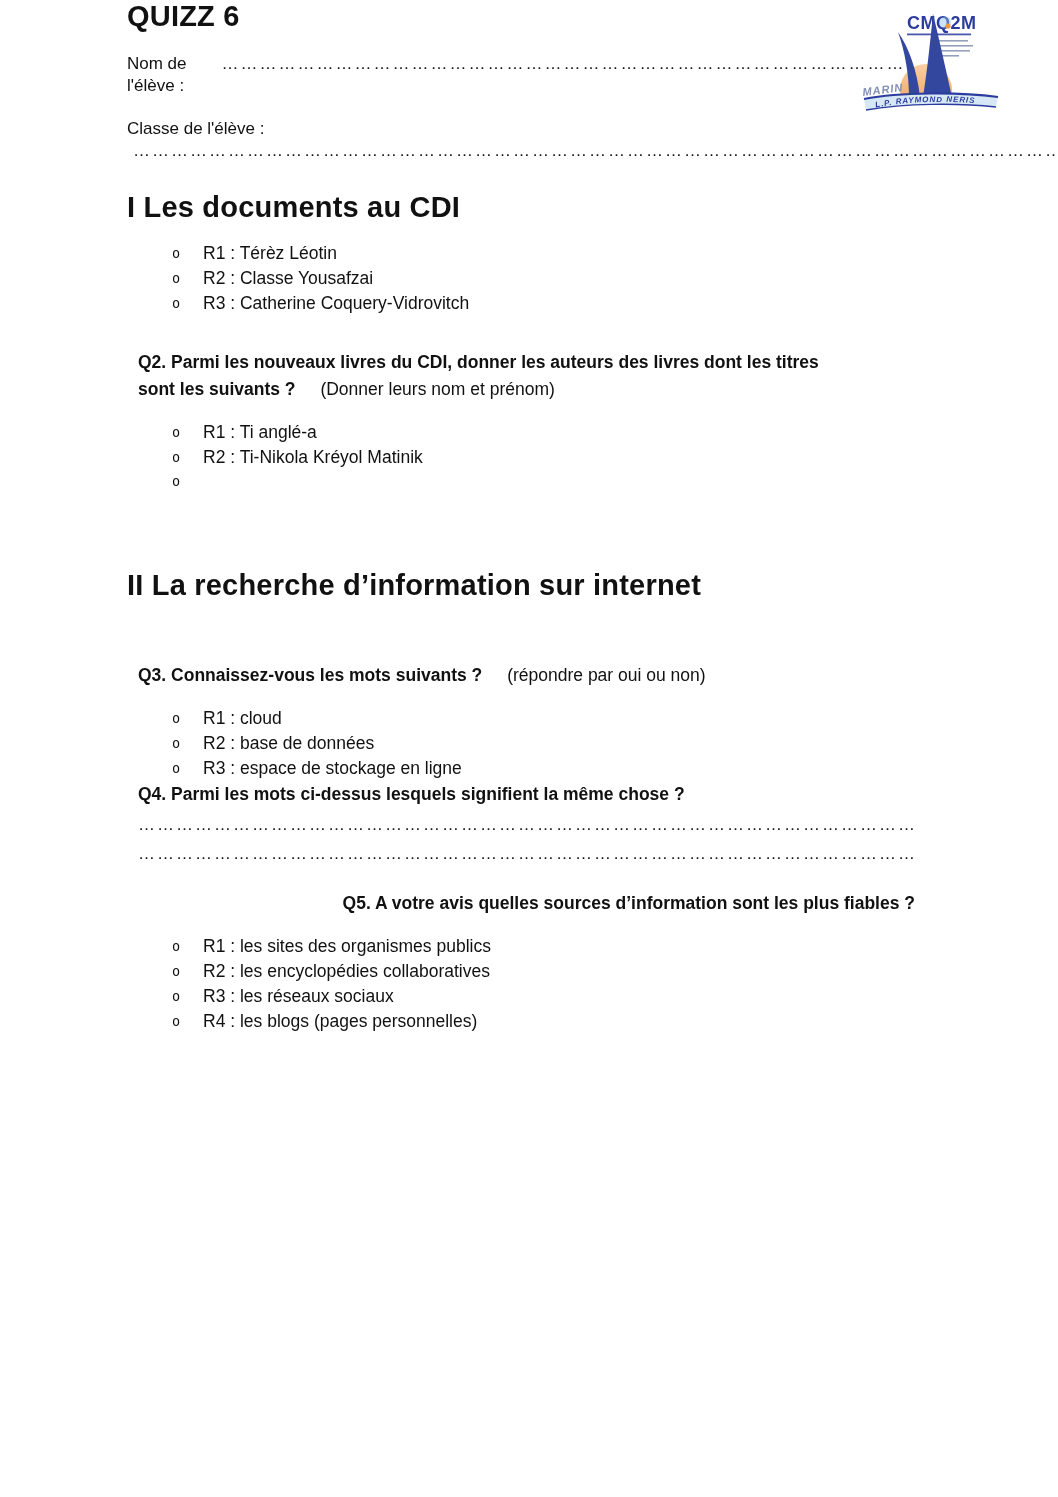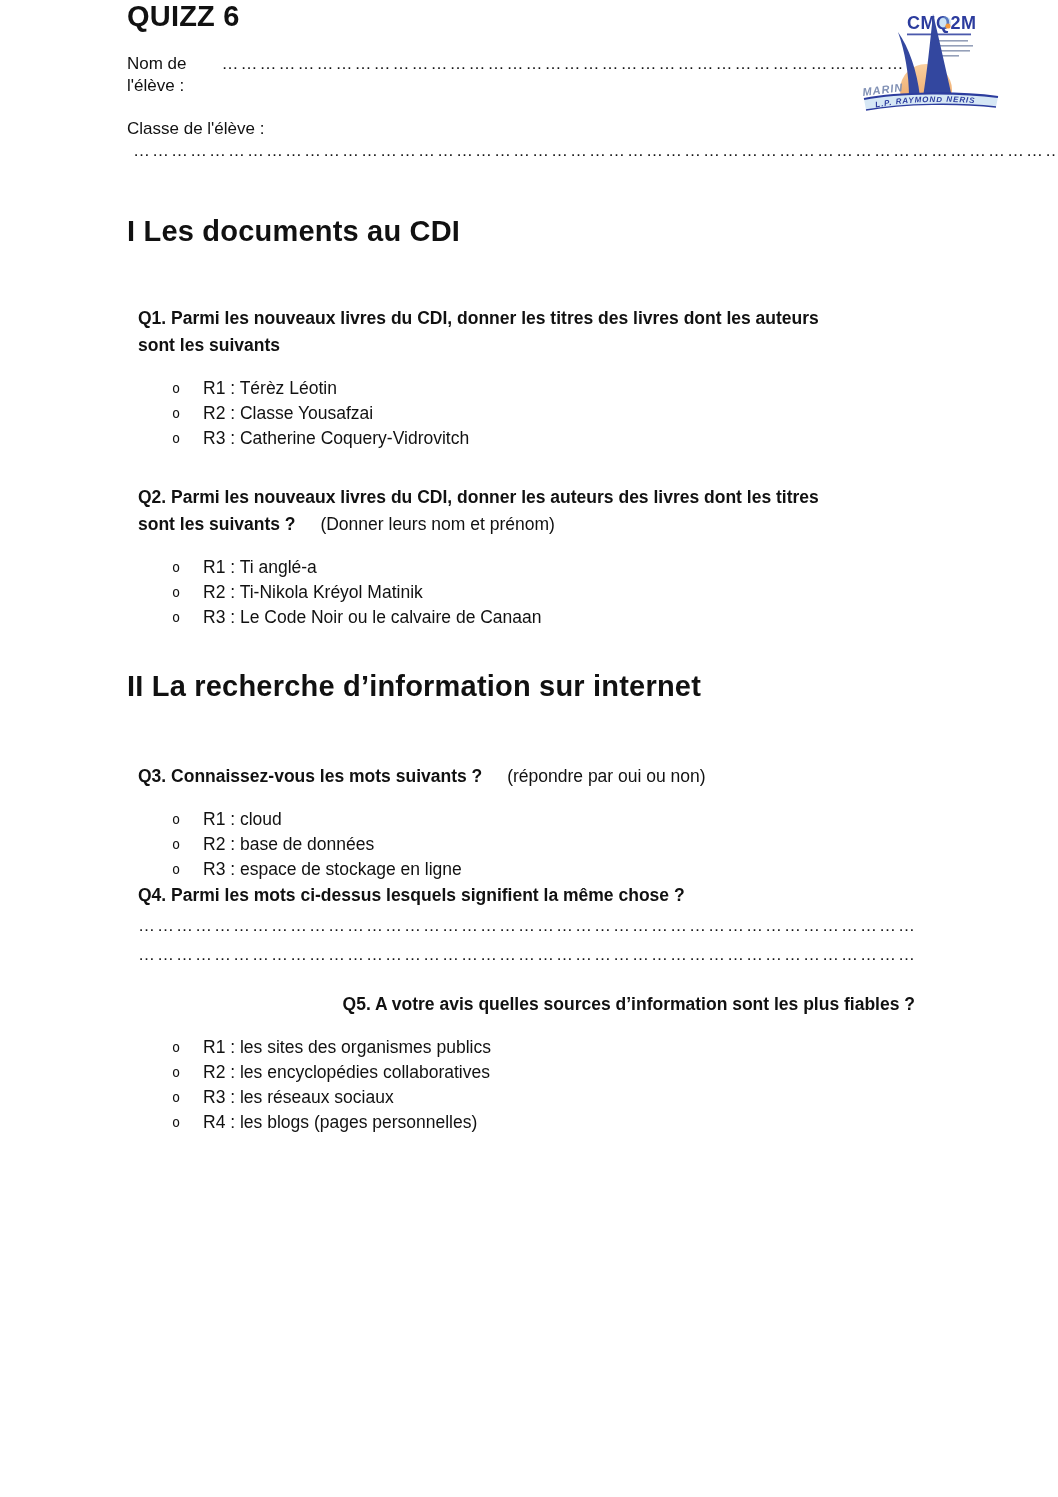--- a/index.html
+++ b/index.html
@@ -10,22 +10,22 @@
     color:#111;
   }
   .page { width:1058px; height:1497px; padding:0 143px 0 127px; position:relative; }
 
   
   .logo { position:absolute; left:860px; top:6px; width:142px; height:114px; }
 
   
   h1.doc-title { font-size:29px; line-height:33px; font-weight:700; letter-spacing:.2px; }
   h2.section-title { font-size:29px; line-height:33px; font-weight:700; letter-spacing:.2px; }
-  #section1-title { margin-top:53px; }
-  #section2-title { margin-top:40px; }
+  #section1-title { margin-top:29px; }
+  #section2-title { margin-top:75px; }
 
   
   .info-line { display:flex; align-items:flex-start; margin-top:20px; font-size:17px; line-height:22px; }
   .info-line + .info-line { margin-top:21px;flex-direction:column; }
   .dots { flex:1 1 auto; overflow:hidden; white-space:nowrap; letter-spacing:2px; font-size:17px; margin-left:6px; }
 
   
   .question { margin-left:11px; width:777px; font-size:17.5px; line-height:27px; }
   .question .b { font-weight:700; }
   .question .n { font-weight:400;margin-left:20px; }
@@ -104,24 +104,20 @@
     <span>Nom de l'élève :</span>
     <span class="dots">……………………………………………………………………………………………………………………………………</span>
   </div>
   <div class="info-line">
     <span>Classe de l'élève :</span>
     <span class="dots">……………………………………………………………………………………………………………………………………</span>
   </div>
 
   <h2 class="section-title" id="section1-title">I Les documents au CDI</h2>
 
-  <div class="question" id="q1">
-    <span class="b" style="display:block">Q1. Parmi les nouveaux livres du CDI, donner les titres des livres dont les auteurs</span>
-    <span class="b" style="display:block">sont les suivants</span>
-  </div>
   <ul class="options">
     <li>
       <span class="bullet">o</span>
       <span>R1 : Térèz Léotin</span>
     </li>
     <li>
       <span class="bullet">o</span>
       <span>R2 : Classe Yousafzai</span>
     </li>
     <li>
@@ -138,21 +134,20 @@
     <li>
       <span class="bullet">o</span>
       <span>R1 : Ti anglé-a</span>
     </li>
     <li>
       <span class="bullet">o</span>
       <span>R2 : Ti-Nikola Kréyol Matinik</span>
     </li>
     <li>
       <span class="bullet">o</span>
-      <span>R3 : Le Code Noir ou le calvaire de Canaan</span>
     </li>
   </ul>
 
   <h2 class="section-title" id="section2-title">II La recherche d’information sur internet</h2>
 
   <div class="question" id="q3">
     <span class="b">Q3. Connaissez-vous les mots suivants ?</span><span class="n"> (répondre par oui ou non)</span>
   </div>
   <ul class="options">
     <li>

